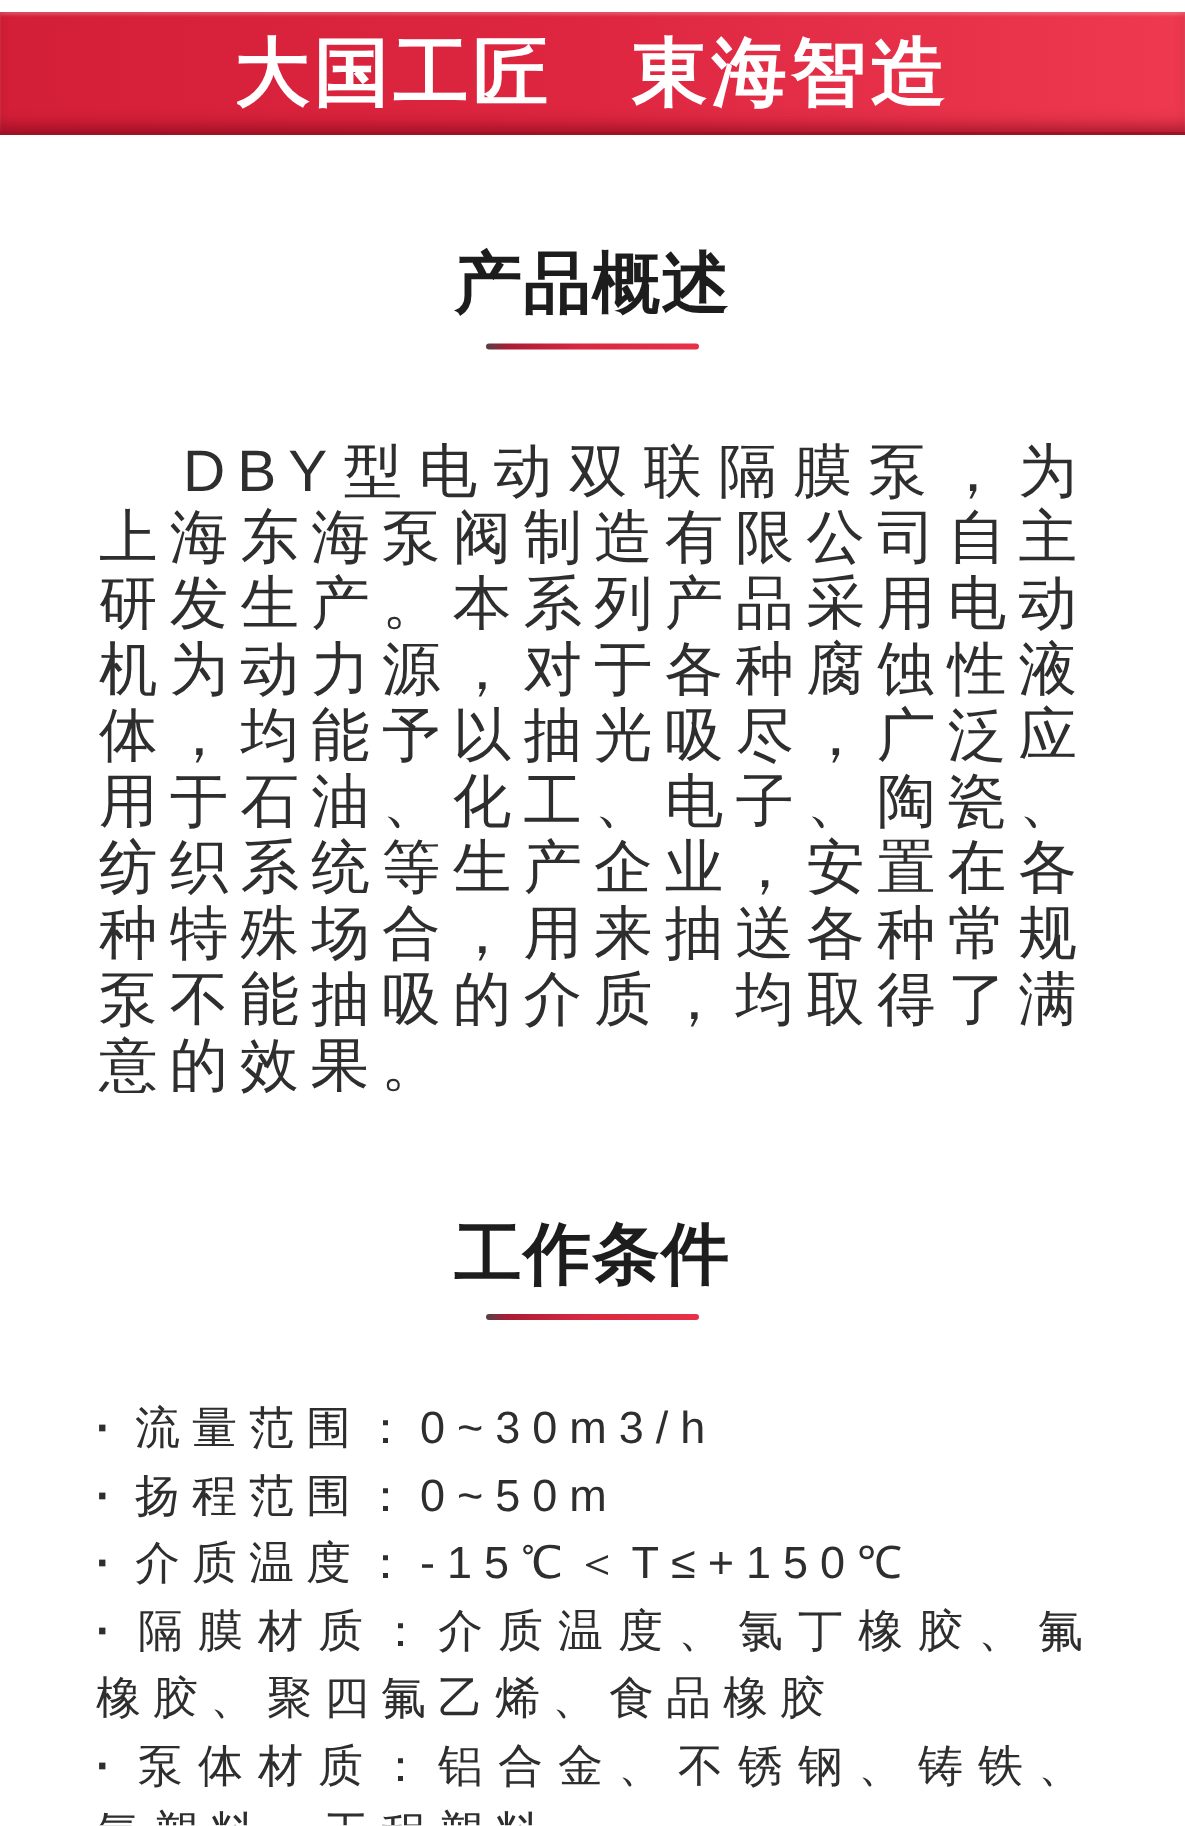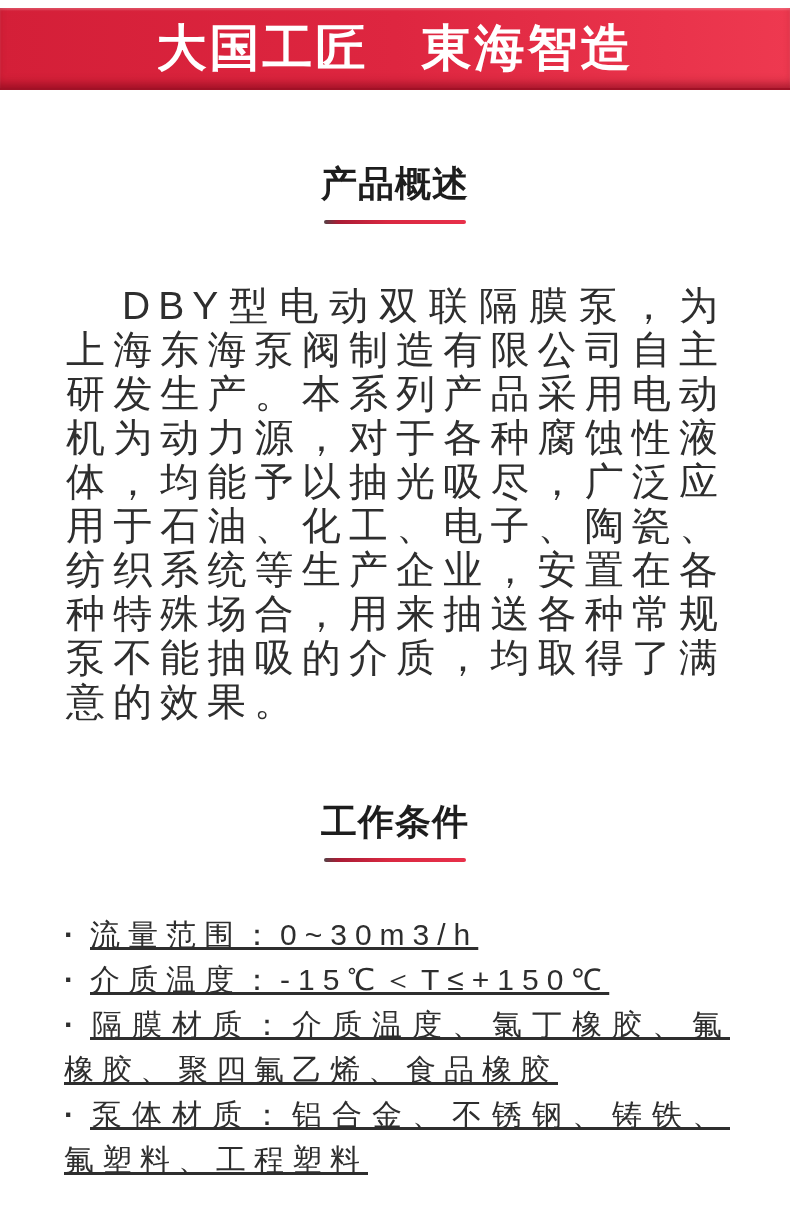--- a/index.html
+++ b/index.html
@@ -29,21 +29,21 @@
     font-size: 50px;
     font-weight: bold;
     letter-spacing: 3px;
     line-height: 1;
     white-space: nowrap;
   }
   
   .sec-title {
     margin: 76px 0 0 0;
     text-align: center;
-    font-size: 36px;
+    font-size: 45px;
     font-weight: bold;
     color: #1d1d1d;
     line-height: 1;
     letter-spacing: 1px;
   }
   .sec-title.second { margin-top: 80px; }
   .heading-underline {
     width: 142px;
     height: 4px;
     margin: 18px auto 0 auto;
@@ -66,21 +66,21 @@
     margin: 50px 60px 0 64px;
     padding: 0;
     list-style: none;
     font-size: 30px;
     line-height: 45px;
     letter-spacing: 8px;
     color: #2e2e2e;
     text-align: justify;
     text-justify: inter-ideograph;
   }
-  .spec-item { margin: 0; padding: 0; text-decoration: underline; }
+  .spec-item { margin: 0; padding: 0; }
   .bullet {
     display: inline-block;
     width: 26px;
     letter-spacing: 0;
     color: #2e2e2e;
     font-weight: bold;
   }
 </style>
 </head>
 <body>
@@ -96,19 +96,20 @@
     <div class="heading-underline"></div>
     <p class="body-text">DBY型电动双联隔膜泵，为上海东海泵阀制造有限公司自主研发生产。本系列产品采用电动机为动力源，对于各种腐蚀性液体，均能予以抽光吸尽，广泛应用于石油、化工、电子、陶瓷、纺织系统等生产企业，安置在各种特殊场合，用来抽送各种常规泵不能抽吸的介质，均取得了满意的效果。</p>
   </section>
 
   <section>
     <h2 class="sec-title second">工作条件</h2>
     <div class="heading-underline"></div>
 
     <ul class="spec-list">
       <li class="spec-item"><span class="bullet">·</span><span>流量范围：0~30m3/h</span></li>
+      <li class="spec-item"><span class="bullet">·</span><span>扬程范围：0~50m</span></li>
       <li class="spec-item"><span class="bullet">·</span><span>介质温度：-15℃＜T≤+150℃</span></li>
       <li class="spec-item"><span class="bullet">·</span><span>隔膜材质：介质温度、氯丁橡胶、氟橡胶、聚四氟乙烯、食品橡胶</span></li>
       <li class="spec-item"><span class="bullet">·</span><span>泵体材质：铝合金、不锈钢、铸铁、氟塑料、工程塑料</span></li>
     </ul>
   </section>
 
 </div>
 
 </body></html>

